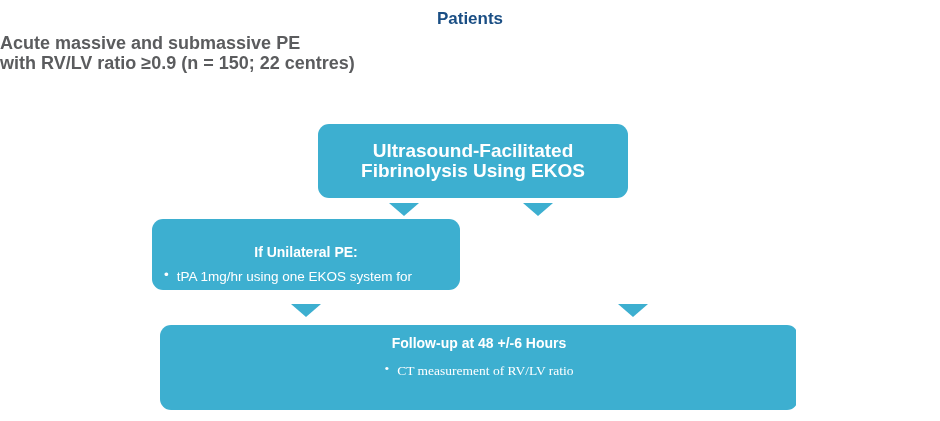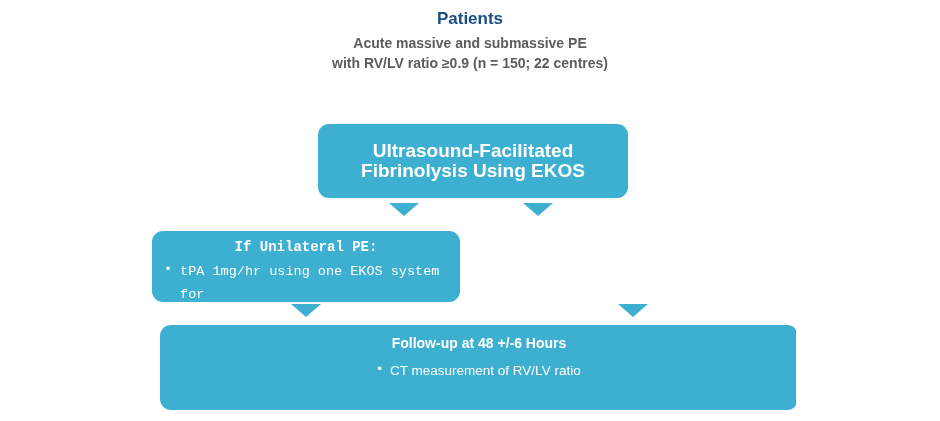--- a/index.html
+++ b/index.html
@@ -22,23 +22,23 @@
     text-align: center;
     color: #1A4E84;
     font-size: 17px;
     font-weight: bold;
     line-height: 20px;
   }
   .subline {
     position: absolute;
     left: 0;
     width: 940px;
-    text-align: center;
+    text-align: left;
     color: #5B5C5E;
-    font-size: 14px;
+    font-size: 18px;
     font-weight: bold;
     line-height: 20px;
   }
   .patients-title { top: 9px; }
   .patients-line1 { top: 33px; }
   .patients-line2 { top: 53px; }
   .methods-title  { top: 95px; }
 
   .box {
     position: absolute;
@@ -53,24 +53,23 @@
     display: flex;
     align-items: center;
     justify-content: center;
     text-align: center;
     font-size: 19px;
     font-weight: bold;
     line-height: 20px;
     white-space: pre-line;
   }
   .side-box {
-    top: 231px;
+    top: 219px;
     height: 71px;
-    padding-top: 7px;
-    font-family: Liberation Mono, monospace;
+    padding-top: 24px;
   }
   .left-box  { left: 152px; width: 308px; }
   .right-box { left: 478px; width: 309px; }
   .box-title {
     text-align: center;
     font-size: 14px;
     font-weight: bold;
     line-height: 19px;
     margin-bottom: 3px;
   }
@@ -90,20 +89,21 @@
   .bullet-text { white-space: pre-line; }
 
   .bottom-box {
     left: 160px; top: 325px;
     width: 638px; height: 85px;
     padding-top: 9px;
   }
   .bottom-bullets {
     width: fit-content;
     margin: 6px auto 6px auto;
+    font-family: Liberation Serif, serif;
   }
   .bottom-bullets .bullet-row {
     padding-left: 0;
     margin-bottom: 9px;
   }
 
   .down-arrow {
     position: absolute;
     width: 0;
     height: 0;

